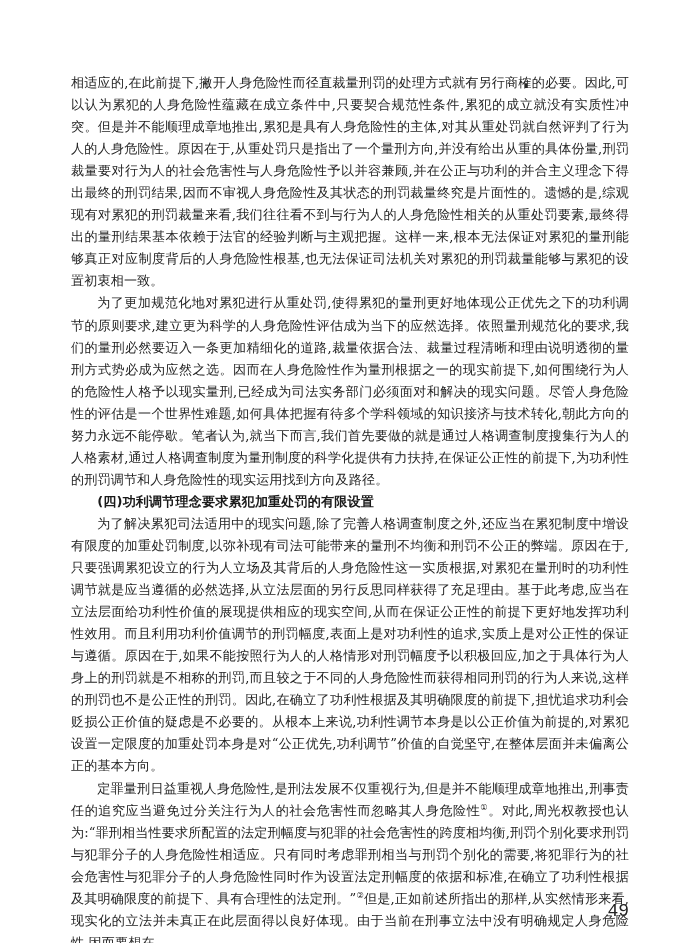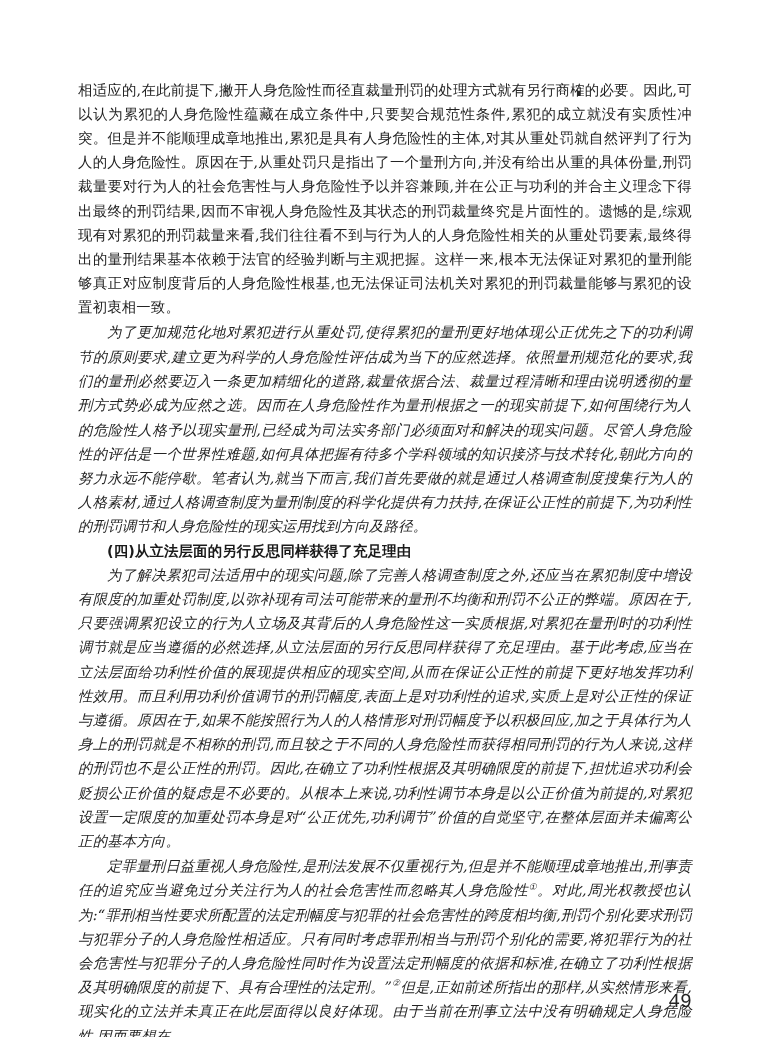--- a/index.html
+++ b/index.html
@@ -32,21 +32,20 @@
     text-align: justify;
     text-align-last: left;
     text-justify: inter-character;
     margin: 0;
     letter-spacing: 0.01em;
     word-break: break-all;
     color: #242424;
   }
   .para.indent {
     text-indent: 2em;
-    font-style: italic;
   }
   .heading {
     font-size: 13.1px;
     line-height: 22.05px;
     margin: 0;
     text-indent: 2em;
     font-family: "DejaVu Sans", "Liberation Sans", sans-serif;
     font-weight: bold;
     letter-spacing: 0.01em;
     color: #1a1a1a;
@@ -89,21 +88,21 @@
 <body>
 
 <div class="page">
 
   <div class="content">
 
     <p class="para">相适应的,在此前提下,撇开人身危险性而径直裁量刑罚的处理方式就有另行商榷的必要。因此,可以认为累犯的人身危险性蕴藏在成立条件中,只要契合规范性条件,累犯的成立就没有实质性冲突。但是并不能顺理成章地推出,累犯是具有人身危险性的主体,对其从重处罚就自然评判了行为人的人身危险性。原因在于,从重处罚只是指出了一个量刑方向,并没有给出从重的具体份量,刑罚裁量要对行为人的社会危害性与人身危险性予以并容兼顾,并在公正与功利的并合主义理念下得出最终的刑罚结果,因而不审视人身危险性及其状态的刑罚裁量终究是片面性的。遗憾的是,综观现有对累犯的刑罚裁量来看,我们往往看不到与行为人的人身危险性相关的从重处罚要素,最终得出的量刑结果基本依赖于法官的经验判断与主观把握。这样一来,根本无法保证对累犯的量刑能够真正对应制度背后的人身危险性根基,也无法保证司法机关对累犯的刑罚裁量能够与累犯的设置初衷相一致。</p>
 
     <p class="para indent">为了更加规范化地对累犯进行从重处罚,使得累犯的量刑更好地体现公正优先之下的功利调节的原则要求,建立更为科学的人身危险性评估成为当下的应然选择。依照量刑规范化的要求,我们的量刑必然要迈入一条更加精细化的道路,裁量依据合法、裁量过程清晰和理由说明透彻的量刑方式势必成为应然之选。因而在人身危险性作为量刑根据之一的现实前提下,如何围绕行为人的危险性人格予以现实量刑,已经成为司法实务部门必须面对和解决的现实问题。尽管人身危险性的评估是一个世界性难题,如何具体把握有待多个学科领域的知识接济与技术转化,朝此方向的努力永远不能停歇。笔者认为,就当下而言,我们首先要做的就是通过人格调查制度搜集行为人的人格素材,通过人格调查制度为量刑制度的科学化提供有力扶持,在保证公正性的前提下,为功利性的刑罚调节和人身危险性的现实运用找到方向及路径。</p>
 
-    <p class="heading">(四)从立法层面的另行反思同样获得了充足理由</p>
+    <p class="heading">(四)功利调节理念要求累犯加重处罚的有限设置</p>
 
     <p class="para indent">为了解决累犯司法适用中的现实问题,除了完善人格调查制度之外,还应当在累犯制度中增设有限度的加重处罚制度,以弥补现有司法可能带来的量刑不均衡和刑罚不公正的弊端。原因在于,只要强调累犯设立的行为人立场及其背后的人身危险性这一实质根据,对累犯在量刑时的功利性调节就是应当遵循的必然选择,从立法层面的另行反思同样获得了充足理由。基于此考虑,应当在立法层面给功利性价值的展现提供相应的现实空间,从而在保证公正性的前提下更好地发挥功利性效用。而且利用功利价值调节的刑罚幅度,表面上是对功利性的追求,实质上是对公正性的保证与遵循。原因在于,如果不能按照行为人的人格情形对刑罚幅度予以积极回应,加之于具体行为人身上的刑罚就是不相称的刑罚,而且较之于不同的人身危险性而获得相同刑罚的行为人来说,这样的刑罚也不是公正性的刑罚。因此,在确立了功利性根据及其明确限度的前提下,担忧追求功利会贬损公正价值的疑虑是不必要的。从根本上来说,功利性调节本身是以公正价值为前提的,对累犯设置一定限度的加重处罚本身是对“公正优先,功利调节”价值的自觉坚守,在整体层面并未偏离公正的基本方向。</p>
 
     <p class="para indent">
       <span>定罪量刑日益重视人身危险性,是刑法发展不仅重视行为,但是并不能顺理成章地推出,刑事责任的追究应当避免过分关注行为人的社会危害性而忽略其人身危险性</span><span class="sup">①</span><span>。对此,周光权教授也认为:“罪刑相当性要求所配置的法定刑幅度与犯罪的社会危害性的跨度相均衡,刑罚个别化要求刑罚与犯罪分子的人身危险性相适应。只有同时考虑罪刑相当与刑罚个别化的需要,将犯罪行为的社会危害性与犯罪分子的人身危险性同时作为设置法定刑幅度的依据和标准,在确立了功利性根据及其明确限度的前提下、具有合理性的法定刑。”</span><span class="sup">②</span><span>但是,正如前述所指出的那样,从实然情形来看,现实化的立法并未真正在此层面得以良好体现。由于当前在刑事立法中没有明确规定人身危险性,因而要想在</span>
     </p>
 
   </div>
 
 

